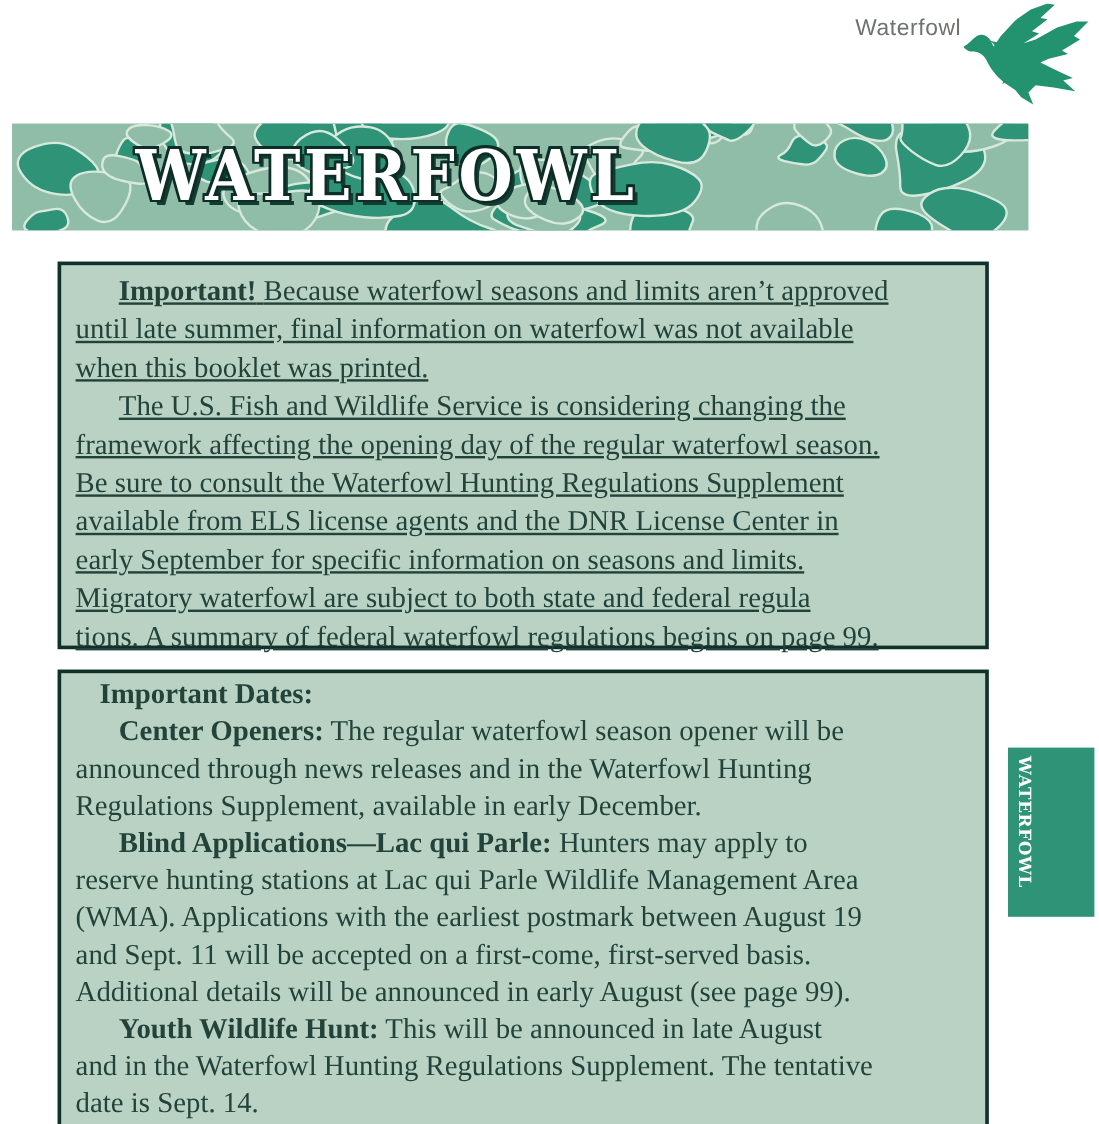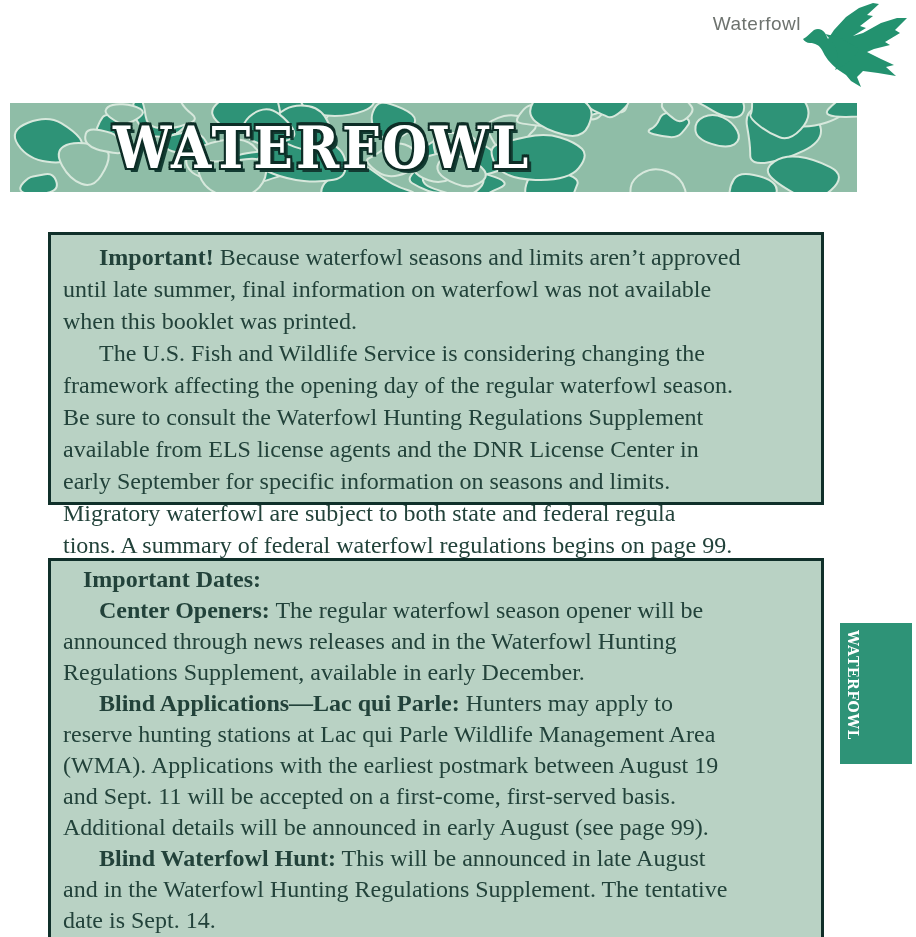--- a/index.html
+++ b/index.html
@@ -32,21 +32,21 @@
        0   -2px 0 #0d2d26, 0    2px 0 #0d2d26,
        4px  4px 0 #123b32;
   }
   
   .gbox{
     position:absolute;left:48px;width:776px;box-sizing:border-box;
     background:#b9d2c4;border:3px solid #10302a;
     color:#22423a;font-size:24px;line-height:31px;
     padding:6px 12px 8px 12px;
   }
-  .gbox.box1{top:232px;height:273px;line-height:32px;}
+  .gbox.box1{top:218px;height:323px;line-height:32px;text-decoration:underline;}
   .gbox.box2{top:558px;height:420px;padding-top:3px;}
   .gbox p{margin:0;text-indent:36px;white-space:pre-line;}
   .gbox p.heading{text-indent:20px;}
   .gbox b.lead{font-weight:bold;}
   
   .side-tab{
     position:absolute;left:840px;top:623px;width:72px;height:141px;
     background:#2e9377;overflow:hidden;
   }
   .side-tab .vtext{
@@ -150,20 +150,20 @@
 <div class="gbox box2">
   <p class="heading"><b class="lead">Important Dates:</b></p>
   <p><b class="lead">Center Openers:</b> <span>The regular waterfowl season opener will be
 announced through news releases and in the Waterfowl Hunting
 Regulations Supplement, available in early December.</span></p>
   <p><b class="lead">Blind Applications—Lac qui Parle:</b> <span>Hunters may apply to
 reserve hunting stations at Lac qui Parle Wildlife Management Area
 (WMA). Applications with the earliest postmark between August 19
 and Sept. 11 will be accepted on a first-come, first-served basis.
 Additional details will be announced in early August (see page 99).</span></p>
-  <p><b class="lead">Blind Waterfowl Hunt:</b> <span>This will be announced in late August
+  <p><b class="lead">Youth Wildlife Hunt:</b> <span>This will be announced in late August
 and in the Waterfowl Hunting Regulations Supplement. The tentative
 date is Sept. 14.</span></p>
 </div>
 
 <div class="side-tab">
   <span class="vtext">WATERFOWL</span>
 </div>
 
 </body></html>

